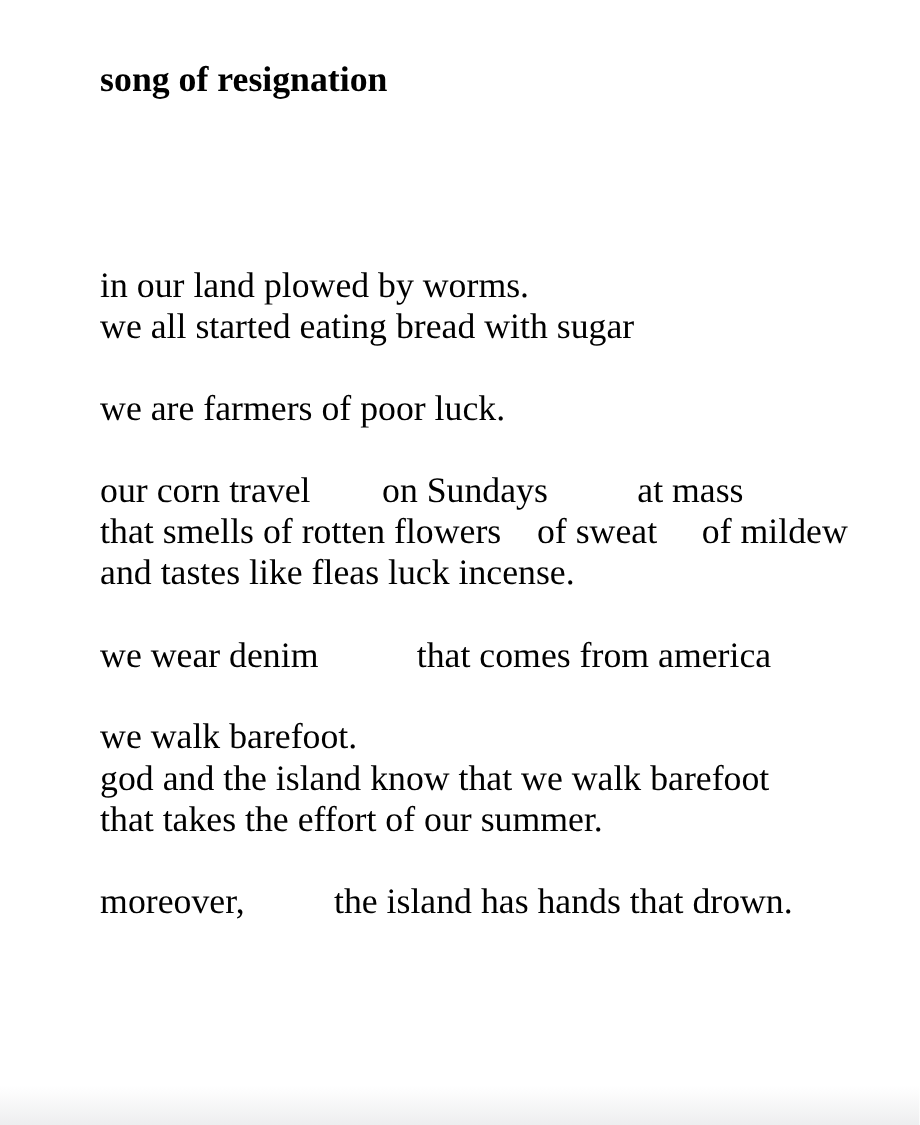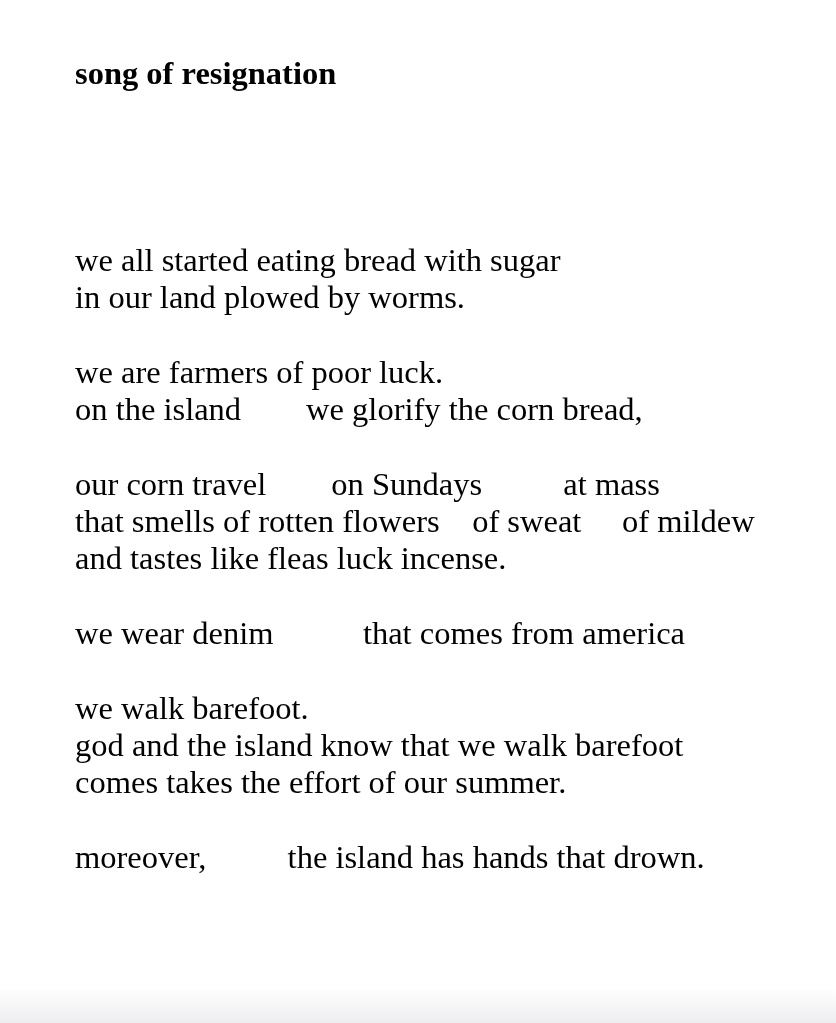--- a/index.html
+++ b/index.html
@@ -14,21 +14,21 @@
   }
   .page {
     position: relative;
     width: 836px;
     height: 1023px;
     background: #ffffff;
     overflow: hidden;
   }
   .poem {
     position: absolute;
-    left: 75px;
+    left: 91px;
     top: 55px;
     right: 20px;
     font-size: 32.5px;
     line-height: 37.33px;
     color: #000000;
     letter-spacing: 0;
   }
   .line {
     height: 37.33px;
     white-space: pre;   
@@ -52,43 +52,42 @@
 <div class="page">
   <div class="poem">
 
     <div class="line title">song of resignation</div>
 
     <div class="line blank"></div>
     <div class="line blank"></div>
     <div class="line blank"></div>
     <div class="line blank"></div>
 
+    <div class="line">in our land plowed by worms.</div>
     <div class="line">we all started eating bread with sugar</div>
-    <div class="line">in our land plowed by worms.</div>
 
     <div class="line blank"></div>
 
     <div class="line">we are farmers of poor luck.</div>
-    <div class="line">on the island        we glorify the corn bread,</div>
 
     <div class="line blank"></div>
 
     <div class="line">our corn travel        on Sundays          at mass</div>
     <div class="line">that smells of rotten flowers    of sweat     of mildew</div>
     <div class="line">and tastes like fleas luck incense.</div>
 
     <div class="line blank"></div>
 
     <div class="line">we wear denim           that comes from america</div>
 
     <div class="line blank"></div>
 
     <div class="line">we walk barefoot.</div>
     <div class="line">god and the island know that we walk barefoot</div>
-    <div class="line">comes takes the effort of our summer.</div>
+    <div class="line">that takes the effort of our summer.</div>
 
     <div class="line blank"></div>
 
     <div class="line">moreover,          the island has hands that drown.</div>
 
   </div>
 
   <div class="bottom-fade"></div>
 </div>
 

